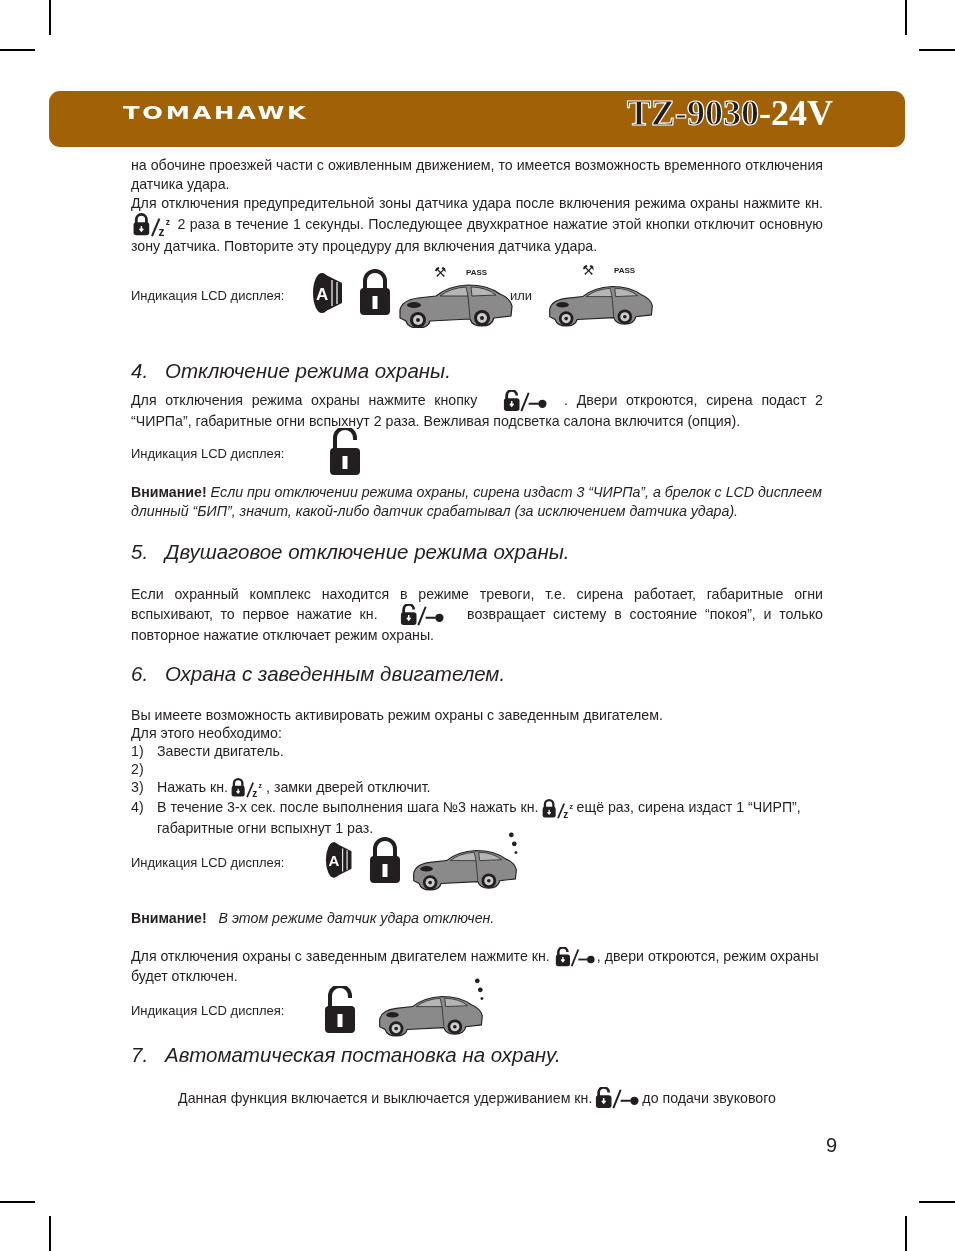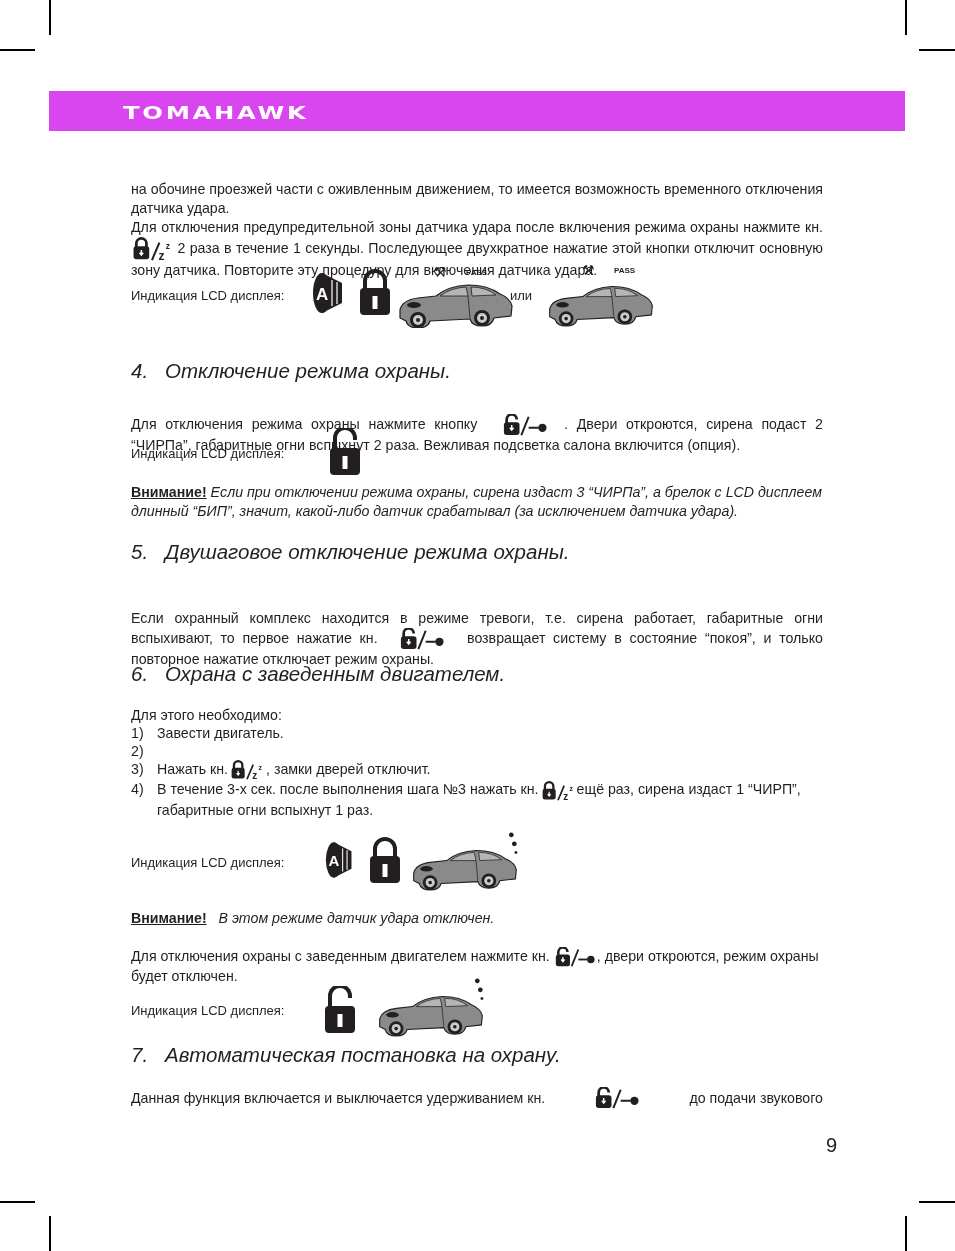--- a/index.html
+++ b/index.html
@@ -1,51 +1,54 @@
 <!DOCTYPE html>
 <html><head>
 <meta charset="utf-8">
 <style>
   html, body { margin: 0; padding: 0; background: #fff; }
   body { width: 955px; height: 1251px; position: relative; overflow: hidden;
          font-family: "Liberation Sans", "DejaVu Sans", sans-serif; color: #231f20; }
   .crop { position: absolute; background: #000; }
-  .header-bar { position: absolute; left: 49px; top: 91px; width: 856px; height: 40px; background: #d946ef; }
+  .header-bar { position: absolute; left: 49px; top: 91px; width: 856px; height: 56px; background: #a16207; border-radius: 11px; }
   .brand { position: absolute; left: 74px; top: 11px; color: #fff; font-weight: bold; font-size: 18px; letter-spacing: 2px;
            font-family: "DejaVu Sans", sans-serif; transform: scaleX(1.35); transform-origin: left center; }
   .model { position: absolute; right: 72px; top: 1px; font-family: "Liberation Serif", "DejaVu Serif", serif; font-size: 36px; font-weight: bold; }
   .model .outline { color: #231f20; -webkit-text-stroke: 1.2px #fff; }
   .model .solid { color: #fff; }
   .content { position: absolute; left: 131px; width: 692px; font-size: 14.2px; line-height: 19px; }
-  .just { text-align: justify; margin-top: 24px; }
+  .just { text-align: justify; }
   .h { position: absolute; left: 131px; font-style: italic; font-size: 20.5px; font-family: "Liberation Sans", sans-serif; color: #231f20; }
   .h .num { display: inline-block; width: 34px; }
   .lbl { position: absolute; left: 131px; font-size: 13px; }
   .ico { display: inline-block; vertical-align: middle; }
-  .warn b { font-weight: bold; text-decoration: underline; }
+  .warn b { font-weight: bold; }
   .warn i { font-style: italic; }
   .list-item { display: flex; }
   .list-item .n { width: 26px; flex: none; }
   .pagenum { position: absolute; left: 826px; top: 1134px; font-size: 20px; }
   .abs { position: absolute; }
 </style>
 </head>
 <body>
 
 <div class="crop" style="left:49px;top:0;width:1.5px;height:35px"></div>
 <div class="crop" style="left:0;top:49px;width:35px;height:1.5px"></div>
 <div class="crop" style="left:905px;top:0;width:1.5px;height:35px"></div>
 <div class="crop" style="left:919px;top:49px;width:36px;height:1.5px"></div>
 <div class="crop" style="left:0;top:1201px;width:35px;height:1.5px"></div>
 <div class="crop" style="left:49px;top:1216px;width:1.5px;height:35px"></div>
 <div class="crop" style="left:919px;top:1201px;width:36px;height:1.5px"></div>
 <div class="crop" style="left:905px;top:1216px;width:1.5px;height:35px"></div>
 
 <div class="header-bar">
   <div class="brand">TOMAHAWK</div>
+  <div class="model">
+    <span class="outline">TZ-9030</span><span class="solid">-24V</span>
+  </div>
 </div>
 
 <svg width="0" height="0" style="position:absolute">
   <defs>
     <symbol id="lockzz" viewBox="0 0 44 26">
       <path d="M5 11 V7 a5.5 5.5 0 0 1 11 0 V11" fill="none" stroke="#231f20" stroke-width="3"></path>
       <rect x="2" y="10" width="17" height="14" rx="3" fill="#231f20"></rect>
       <path d="M10.5 14 v5 M8.5 17 l2 2.5 l2 -2.5" stroke="#fff" stroke-width="1.6" fill="none"></path>
       <line x1="22" y1="25" x2="30" y2="6" stroke="#231f20" stroke-width="2.2"></line>
       <text x="29" y="25" font-size="13" font-weight="bold" font-family="Liberation Sans, sans-serif" fill="#231f20">z</text>
@@ -151,20 +154,21 @@
   <svg class="ico" width="50" height="22" style="margin:0 12px">
       <use href="#unlockkey"></use>
     </svg>
   <span>возвращает систему в состояние “покоя”, и только повторное нажатие отключает режим охраны.</span>
 </div>
 
 <div class="h" style="top:662px">
   <span class="num">6.</span><span>Охрана с заведенным двигателем.</span>
 </div>
 <div class="content" style="top:706px;line-height:18px">
+  <div>Вы имеете возможность активировать режим охраны с заведенным двигателем.</div>
   <div>Для этого необходимо:</div>
   <div class="list-item">
     <span class="n">1)</span>
     <span>Завести двигатель.</span>
   </div>
   <div class="list-item">
     <span class="n">2)</span>
   </div>
   <div class="list-item">
     <span class="n">3)</span>
@@ -208,21 +212,21 @@
 <div class="abs" style="left:376px;top:976px;width:120px;height:62px">
   <svg width="110" height="50" style="position:absolute;top:12px">
       <use href="#car"></use>
     </svg>
   <span class="abs" style="left:98px;top:0px;font-size:11px;line-height:9px">●<br>&nbsp;●<br>&nbsp;&nbsp;•</span>
 </div>
 
 <div class="h" style="top:1043px">
   <span class="num">7.</span><span>Автоматическая постановка на охрану.</span>
 </div>
-<div class="content" style="top:1087px;display:flex;justify-content:space-between;align-items:center">
+<div class="content" style="top:1087px;display:flex;justify-content:center;align-items:center">
   <span>Данная функция включается и выключается удерживанием кн.</span>
   <svg class="ico" width="50" height="22">
       <use href="#unlockkey"></use>
     </svg>
   <span>до подачи звукового</span>
 </div>
 
 <div class="pagenum">9</div>
 
 </body></html>

